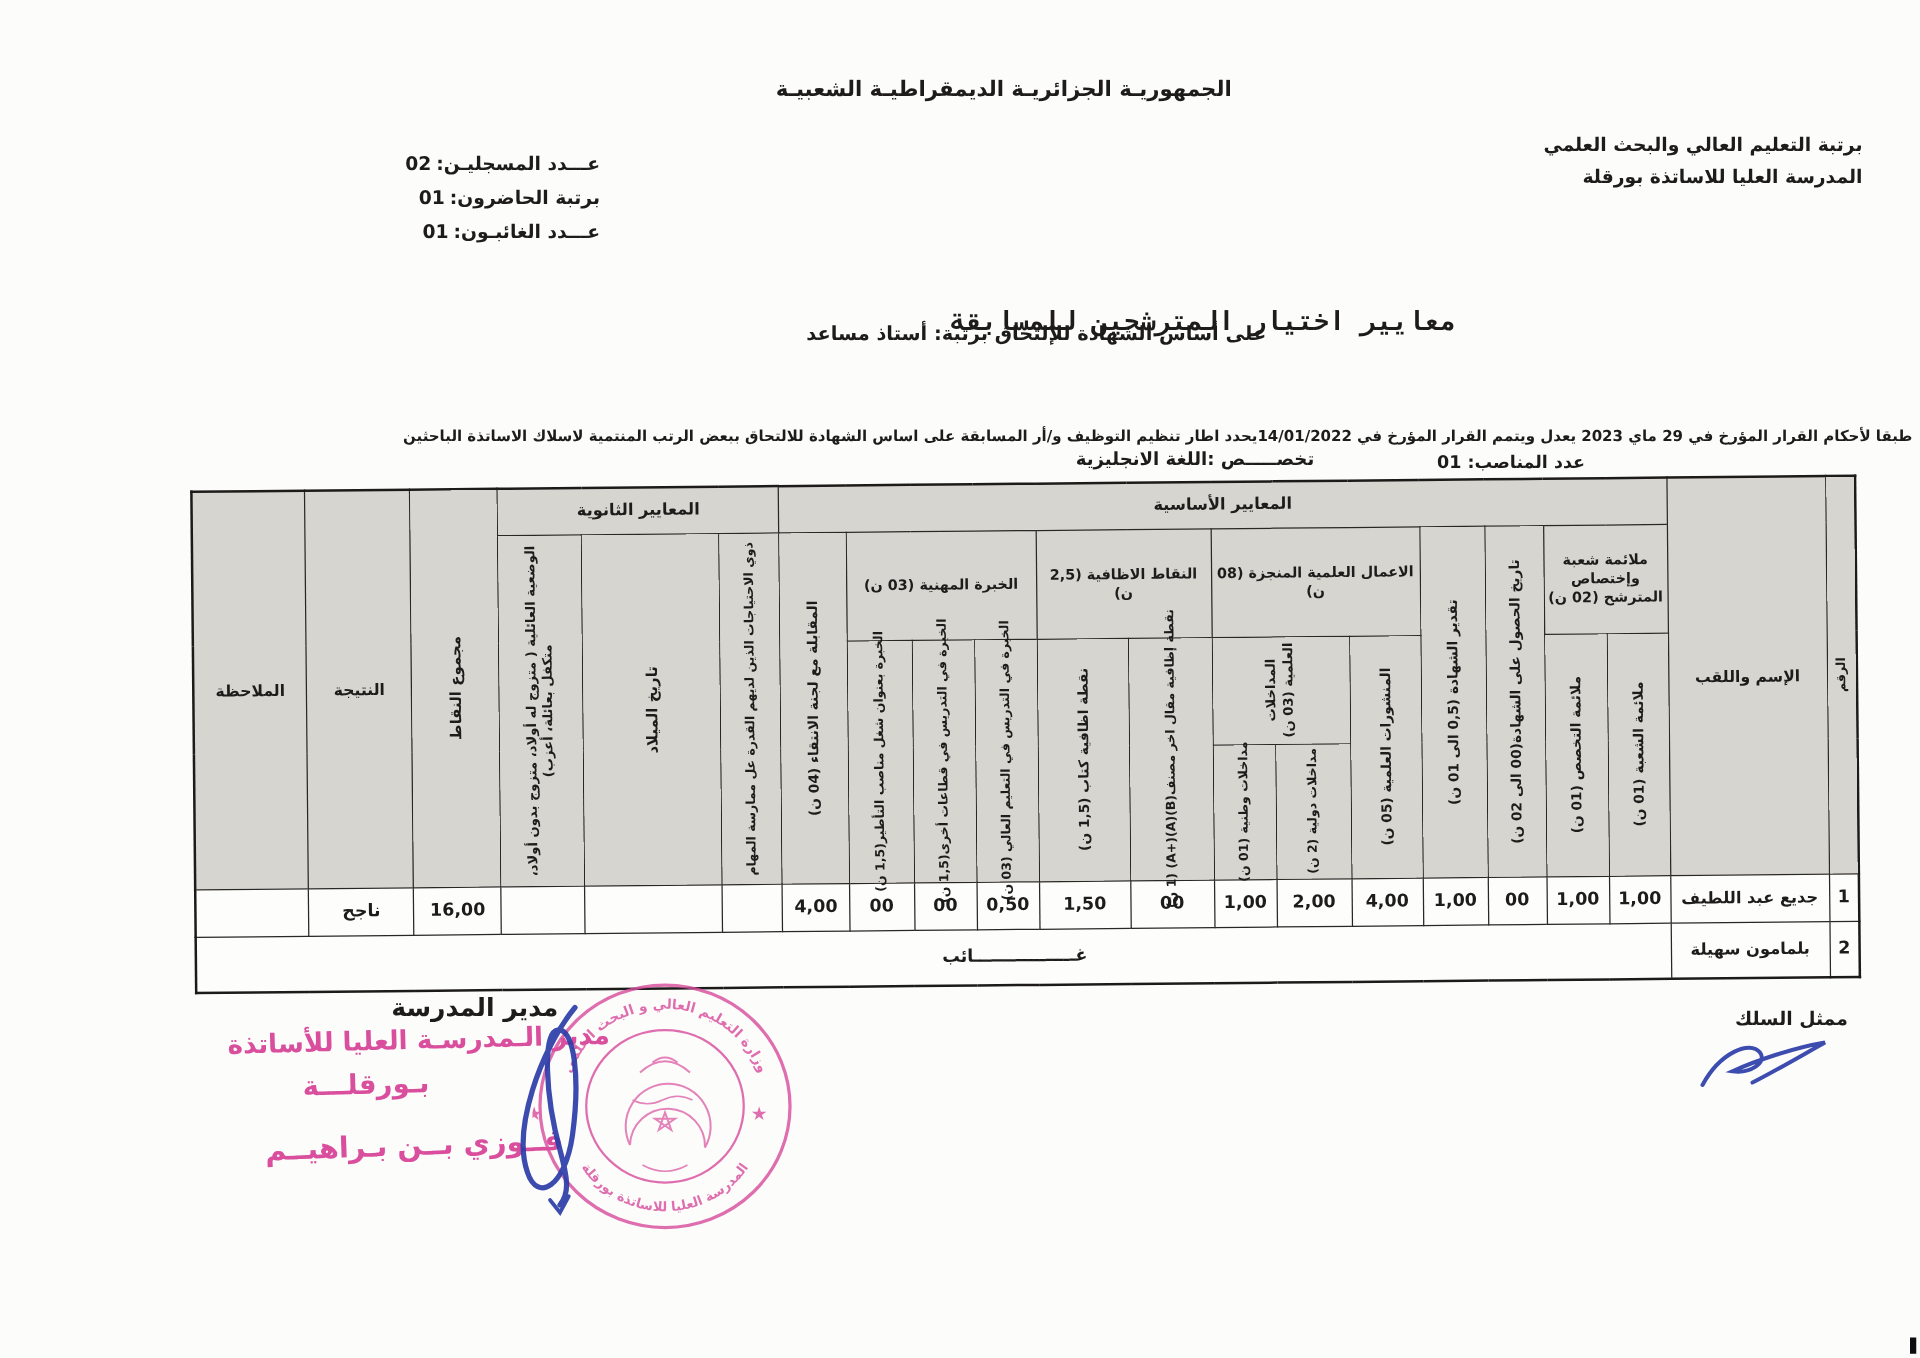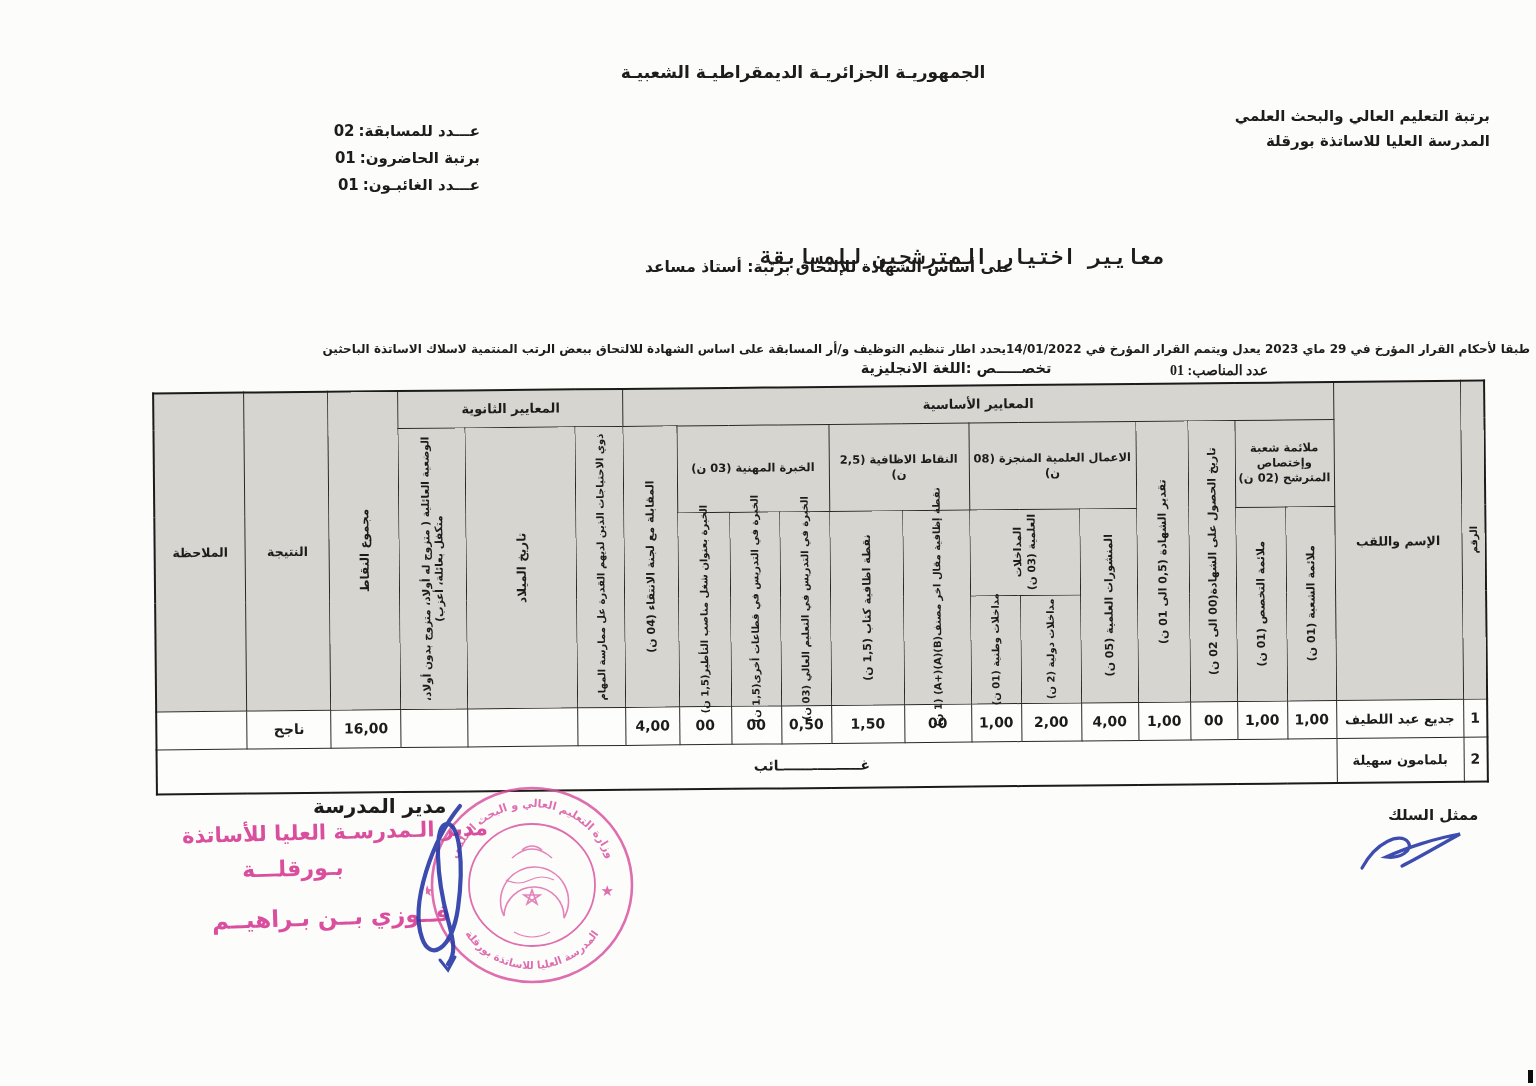--- a/index.html
+++ b/index.html
@@ -14,21 +14,21 @@
   .abs { position:absolute; }
 
   
   .republic-title { top:62px; left:0; right:0; text-align:center; font-size:17px; font-weight:700; letter-spacing:.5px; transform:translateX(35px); }
   .ministry-block { top:104px; right:46px; text-align:right; font-size:15px; font-weight:700; line-height:25px; }
   .stats-block { top:118px; right:1056px; font-size:15px; font-weight:700; line-height:27px; white-space:nowrap; text-align:right; }
   .stats-block .num { padding-right:4px; }
   .main-title-1 { top:245px; left:760px; font-size:21px; font-weight:700; white-space:nowrap;font-family:Liberation Mono, monospace; }
   .main-title-2 { top:258px; left:645px; font-size:15.5px; font-weight:700; white-space:nowrap; }
   .decree-par { top:342px; right:6px; width:1226px; font-size:12px; font-weight:700; white-space:nowrap; text-align:right; }
-  .posts-line { top:362px; right:268px; font-size:14px; font-weight:700; white-space:nowrap;font-family:Liberation Serif, serif; }
+  .posts-line { top:362px; right:268px; font-size:14px; font-weight:700; white-space:nowrap; }
   .specialty-line { top:360px; left:816px; width:280px; text-align:center; font-size:14.5px; font-weight:700; white-space:nowrap; }
 
   
   .table-wrap { top:386px; left:155px; width:1332px; transform:rotate(-0.55deg); transform-origin:50% 50%; }
   table { border-collapse:collapse; table-layout:fixed; width:1332px; direction:rtl; }
   th, td { border:1.3px solid #2a2824; overflow:visible; }
   table { border:2.2px solid #1c1b19; }
   thead th { background:#d6d5d0; font-weight:700; vertical-align:middle; text-align:center; }
   .band { font-size:13px; }
   .gband { font-size:11.5px; line-height:1.3; padding:2px; }
@@ -65,21 +65,21 @@
 <body>
 
 <div class="abs republic-title">الجمهوريـة الجزائريـة الديمقراطيـة الشعبيـة</div>
 
 <div class="abs ministry-block">
   <div>برتبة التعليم العالي والبحث العلمي</div>
   <div>المدرسة العليا للاساتذة بورقلة</div>
 </div>
 
 <div class="abs stats-block">
-  <div><span>عـــدد للمسابقة:</span><span class="num">02</span></div>
+  <div><span>عـــدد المسجليـن:</span><span class="num">02</span></div>
   <div><span>برتبة الحاضرون:</span><span class="num">01</span></div>
   <div><span>عـــدد الغائبـون:</span><span class="num">01</span></div>
 </div>
 
 <div class="abs main-title-1">معايير اختيار المترشحين للمسابقة</div>
 <div class="abs main-title-2">على أساس الشهادة للإلتحاق برتبة: أستاذ مساعد</div>
 
 <div class="abs decree-par">طبقا لأحكام القرار المؤرخ في 29 ماي 2023 يعدل ويتمم القرار المؤرخ في 14/01/2022يحدد اطار تنظيم التوظيف و/أر المسابقة على اساس الشهادة للالتحاق ببعض الرتب المنتمية لاسلاك الاساتذة الباحثين</div>
 <div class="abs posts-line"><span>عدد المناصب:</span> <span>01</span></div>
 <div class="abs specialty-line">تخصـــــص :اللغة الانجليزية</div>

